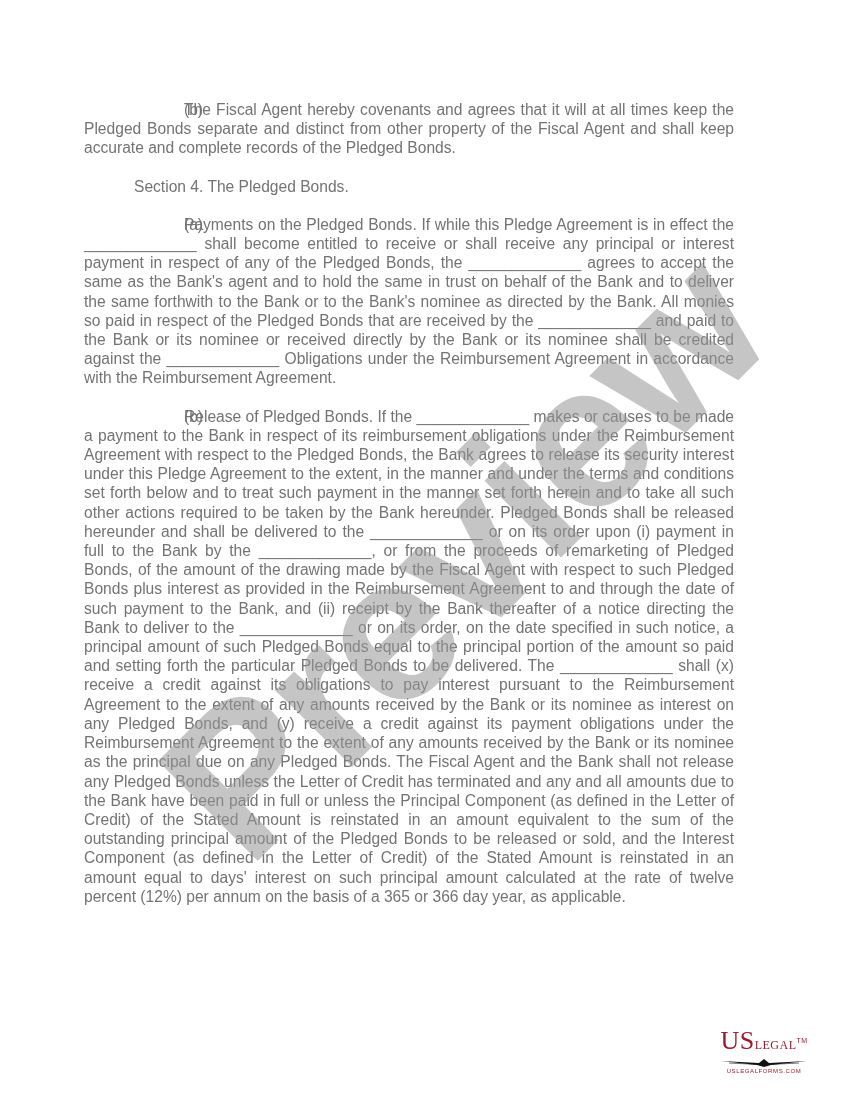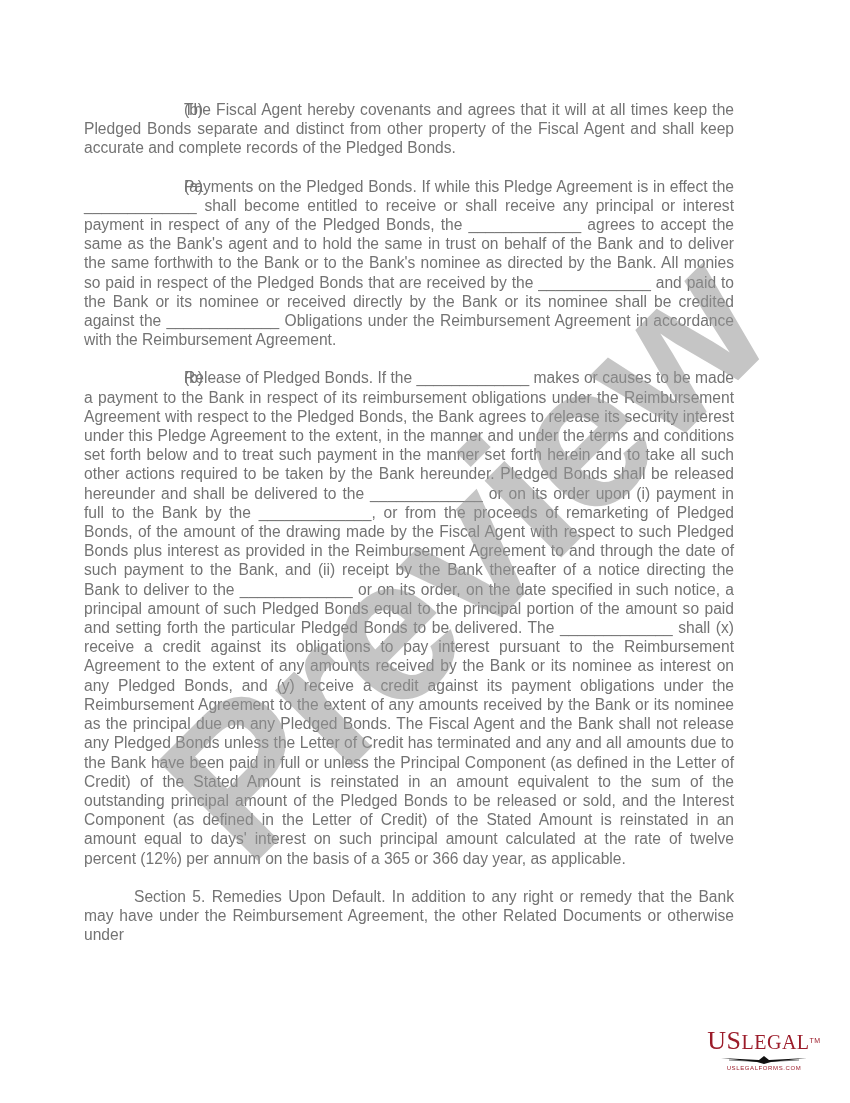--- a/index.html
+++ b/index.html
@@ -24,39 +24,39 @@
     color:rgba(150,150,150,0.55); text-align:center; pointer-events:none;
     letter-spacing:-4px;
   }
   .logo {
     position:absolute; left:704px; top:1028px; width:120px; height:45px; text-align:center;
   }
   .logo-main {
     font-family:"Liberation Serif", "DejaVu Serif", serif;
     color:#9b1c2a; font-size:26px; line-height:26px; letter-spacing:0.5px;
   }
-  .logo-main .small { font-size:20px; }
+  .logo-main .small { font-size:12px; }
   .logo-tm { font-size:7px; vertical-align:top; color:#9b1c2a; font-family:"Liberation Sans", sans-serif; }
   .logo-wing {
     display:block; margin:1px auto 0; width:90px; height:8px;
   }
   .logo-url {
     font-family:"Liberation Sans", "DejaVu Sans", sans-serif;
     font-size:6px; color:#9b1c2a; letter-spacing:0.6px; line-height:8px;
   }
 </style>
 </head>
 <body>
 
 <div class="page">
   <div class="text">
     <p class="para"><span class="lbl">(b)</span><span>The Fiscal Agent hereby covenants and agrees that it will at all times keep the Pledged Bonds separate and distinct from other property of the Fiscal Agent and shall keep accurate and complete records of the Pledged Bonds.</span></p>
+    <p class="heading">Section 4. The Pledged Bonds.</p>
     <p class="para"><span class="lbl">(a)</span><span>Payments on the Pledged Bonds. If while this Pledge Agreement is in effect the _____________ shall become entitled to receive or shall receive any principal or interest payment in respect of any of the Pledged Bonds, the _____________ agrees to accept the same as the Bank's agent and to hold the same in trust on behalf of the Bank and to deliver the same forthwith to the Bank or to the Bank's nominee as directed by the Bank. All monies so paid in respect of the Pledged Bonds that are received by the _____________ and paid to the Bank or its nominee or received directly by the Bank or its nominee shall be credited against the _____________ Obligations under the Reimbursement Agreement in accordance with the Reimbursement Agreement.</span></p>
     <p class="para"><span class="lbl">(b)</span><span>Release of Pledged Bonds. If the _____________ makes or causes to be made a payment to the Bank in respect of its reimbursement obligations under the Reimbursement Agreement with respect to the Pledged Bonds, the Bank agrees to release its security interest under this Pledge Agreement to the extent, in the manner and under the terms and conditions set forth below and to treat such payment in the manner set forth herein and to take all such other actions required to be taken by the Bank hereunder. Pledged Bonds shall be released hereunder and shall be delivered to the _____________ or on its order upon (i) payment in full to the Bank by the _____________, or from the proceeds of remarketing of Pledged Bonds, of the amount of the drawing made by the Fiscal Agent with respect to such Pledged Bonds plus interest as provided in the Reimbursement Agreement to and through the date of such payment to the Bank, and (ii) receipt by the Bank thereafter of a notice directing the Bank to deliver to the _____________ or on its order, on the date specified in such notice, a principal amount of such Pledged Bonds equal to the principal portion of the amount so paid and setting forth the particular Pledged Bonds to be delivered. The _____________ shall (x) receive a credit against its obligations to pay interest pursuant to the Reimbursement Agreement to the extent of any amounts received by the Bank or its nominee as interest on any Pledged Bonds, and (y) receive a credit against its payment obligations under the Reimbursement Agreement to the extent of any amounts received by the Bank or its nominee as the principal due on any Pledged Bonds. The Fiscal Agent and the Bank shall not release any Pledged Bonds unless the Letter of Credit has terminated and any and all amounts due to the Bank have been paid in full or unless the Principal Component (as defined in the Letter of Credit) of the Stated Amount is reinstated in an amount equivalent to the sum of the outstanding principal amount of the Pledged Bonds to be released or sold, and the Interest Component (as defined in the Letter of Credit) of the Stated Amount is reinstated in an amount equal to days' interest on such principal amount calculated at the rate of twelve percent (12%) per annum on the basis of a 365 or 366 day year, as applicable.</span></p>
-    <p class="para"><span>Section 5. Remedies Upon Default. In addition to any right or remedy that the Bank may have under the Reimbursement Agreement, the other Related Documents or otherwise under</span></p>
   </div>
 
   <div class="watermark">Preview</div>
 
   <div class="logo">
     <div class="logo-main"><span>US</span><span class="small">LEGAL</span><span class="logo-tm">TM</span></div>
     <svg class="logo-wing" viewBox="0 0 90 8">
       <path d="M2 2 L40 4 L45 0 L50 4 L88 2 L52 6 L45 8 L38 6 Z" fill="#111"></path>
       <path d="M10 4 L40 5.5 M80 4 L50 5.5" stroke="#111" stroke-width="0.6"></path>
     </svg>

